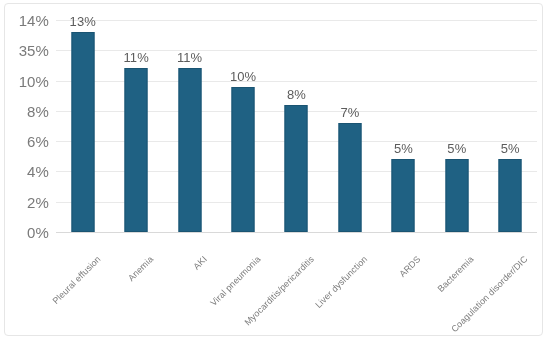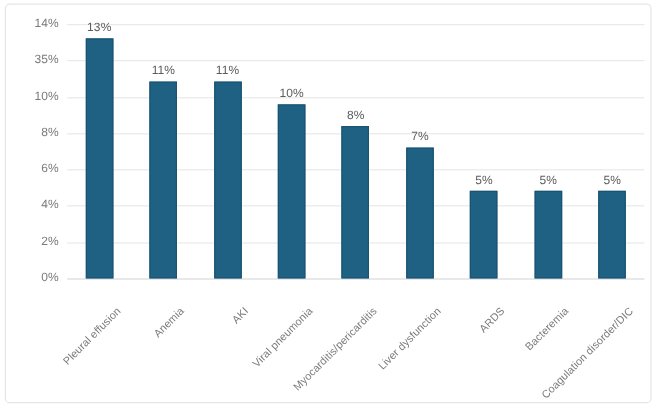--- a/index.html
+++ b/index.html
@@ -45,21 +45,21 @@
   }
   .gridline.baseline {
     background: #d9d9d9;
   }
 
   .ytick {
     position: absolute;
     right: 100%;
     margin-right: 7px;
     transform: translateY(-50%);
-    font-size: 10px;
+    font-size: 15px;
     color: #7a7a7a;
     white-space: nowrap;
     letter-spacing: .1px;
   }
 
   
   .bar-slot {
     position: absolute;
     bottom: 0;
     top: 0;
@@ -71,21 +71,21 @@
     transform: translateX(-50%);
     width: 23px;
     background: #1f6183;
     border: 1px solid #1a5472;
     box-sizing: border-box;
   }
   .bar-label {
     position: absolute;
     left: 50%;
     transform: translateX(-50%);
-    font-size: 10px;
+    font-size: 13px;
     color: #5c5c5c;
     white-space: nowrap;
     letter-spacing: .1px;
   }
 
   
   .cat-label {
     position: absolute;
     top: 234px;
     font-size: 9px;

